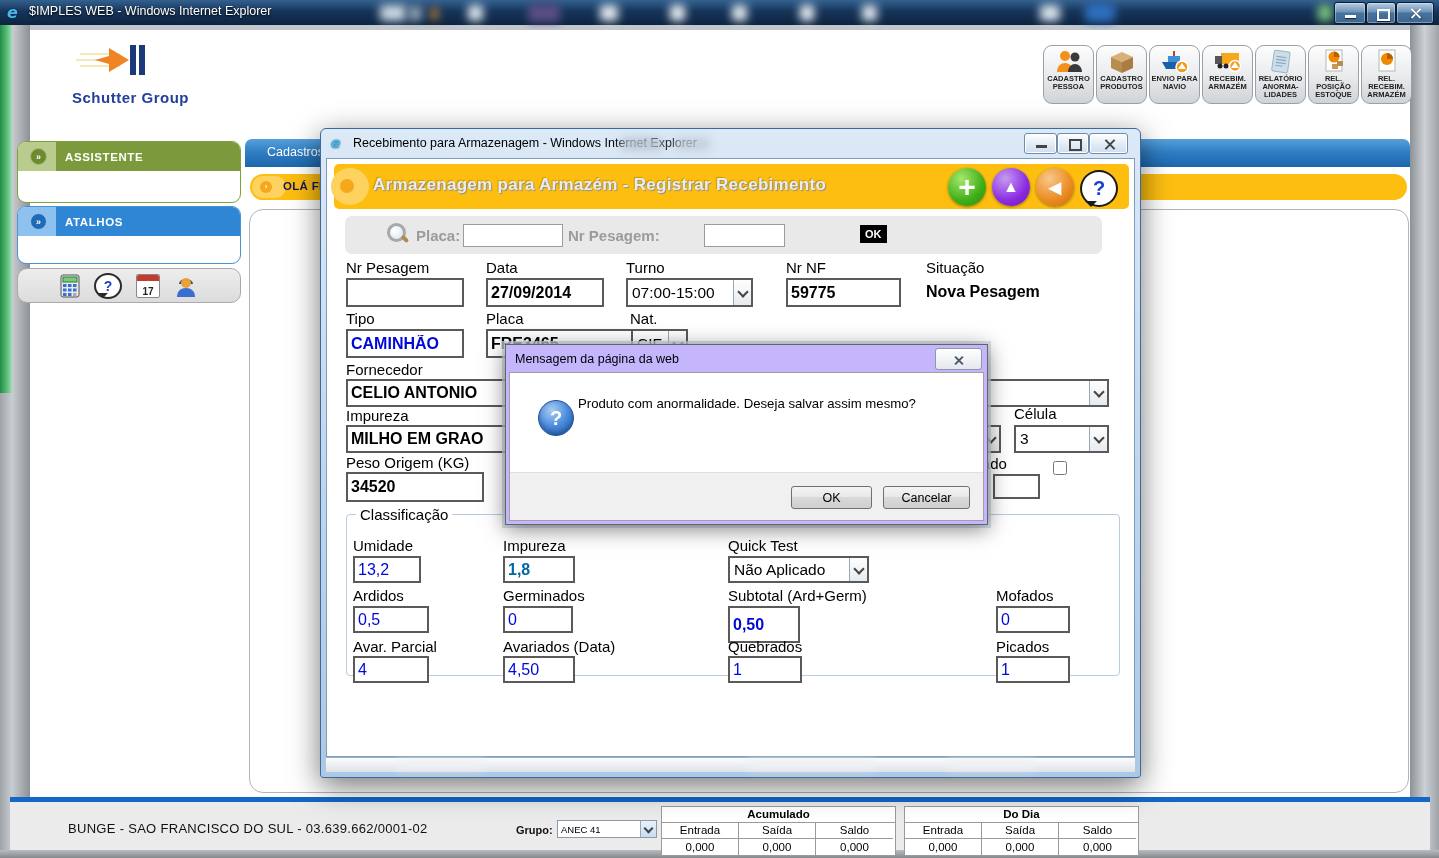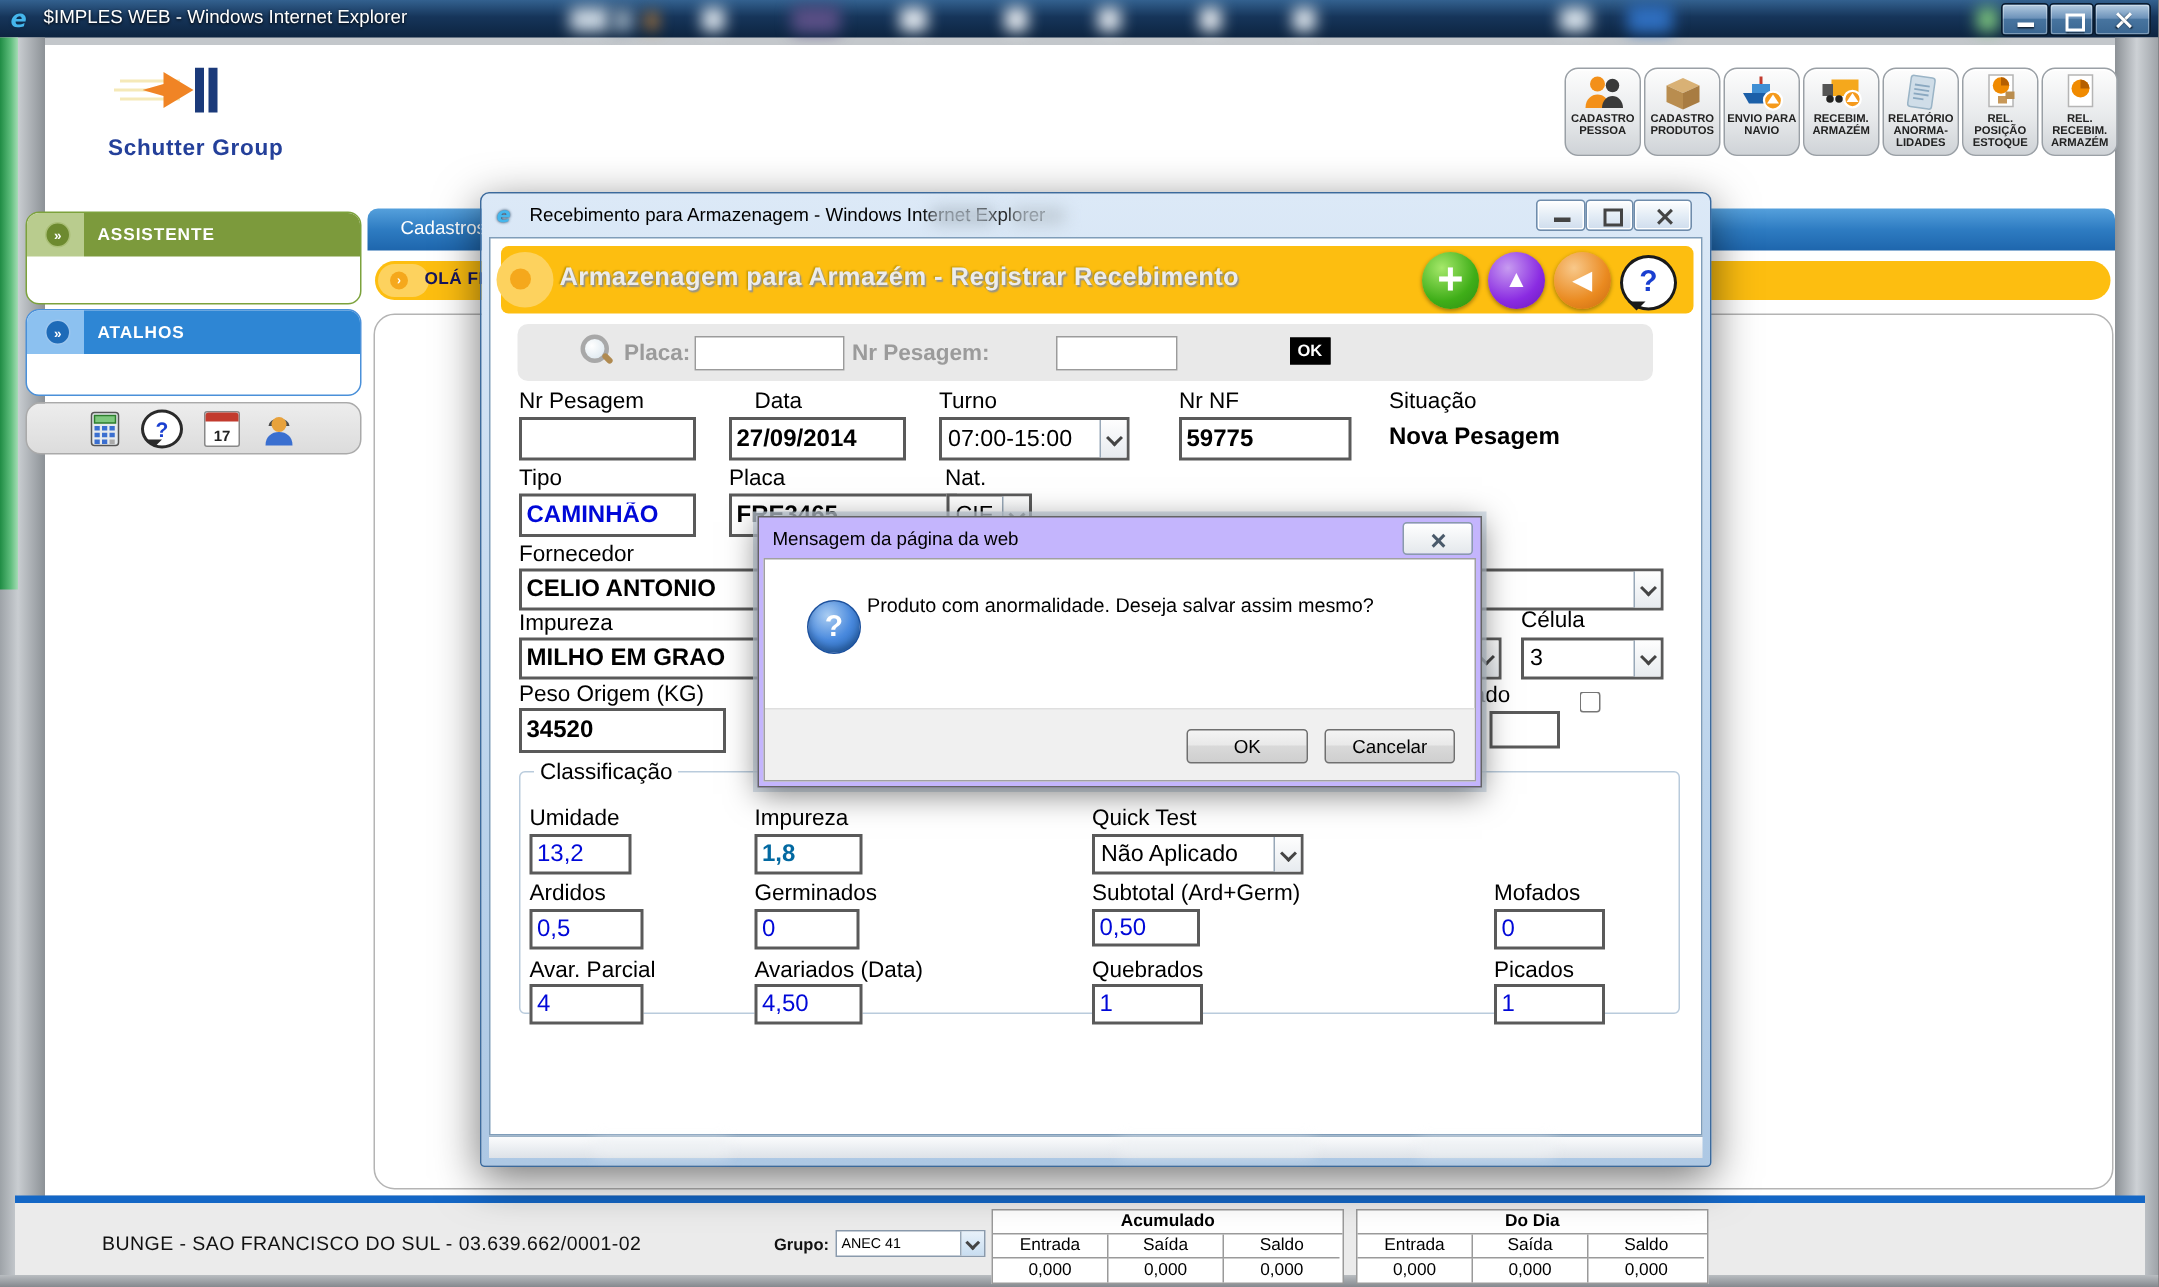--- a/index.html
+++ b/index.html
@@ -360,21 +360,21 @@
           </span>
         <span class="slbl" style="left:71px;top:11px;">Placa:</span>
         <input class="sinp" style="left: 118px; top: 8px; width: 92px;">
         <span class="slbl" style="left:223px;top:11px;">Nr Pesagem:</span>
         <input class="sinp" style="left: 359px; top: 8px; width: 73px;">
         <button class="okbtn" style="left:515px;top:9px;">OK</button>
       </div>
 
       <span class="lbl" style="left:19px;top:100px;">Nr Pesagem</span>
       <input class="inp" style="left: 19px; top: 119px; width: 118px; height: 29px;">
-      <span class="lbl" style="left:176px;top:100px;">Data</span>
+      <span class="lbl" style="left:159px;top:100px;">Data</span>
       <input class="inp" style="left: 159px; top: 119px; width: 118px; height: 29px;" value="27/09/2014">
       <span class="lbl" style="left:299px;top:100px;">Turno</span>
       <div class="fsel" style="left:299px;top:119px;width:127px;height:29px;">
         <span>07:00-15:00</span>
         <span class="selbtn">
             <span class="chv"></span>
           </span>
       </div>
       <span class="lbl" style="left:459px;top:100px;">Nr NF</span>
       <input class="inp" style="left: 459px; top: 119px; width: 115px; height: 29px;" value="59775">
@@ -436,21 +436,21 @@
           <span>Não Aplicado</span>
           <span class="selbtn">
               <span class="chv"></span>
             </span>
         </div>
         <span class="lbl" style="left:6px;top:64px;">Ardidos</span>
         <input class="inp norm" style="left: 6px; top: 83px; width: 76px; height: 27px;" value="0,5">
         <span class="lbl" style="left:156px;top:64px;">Germinados</span>
         <input class="inp norm" style="left: 156px; top: 83px; width: 70px; height: 27px;" value="0">
         <span class="lbl" style="left:381px;top:64px;">Subtotal (Ard+Germ)</span>
-        <input class="inp norm" style="left: 381px; top: 83px; width: 72px; height: 25px;" value="0,50">
+        <input class="inp norm" style="left: 381px; top: 83px; width: 72px; height: 37px; font-weight: bold;" value="0,50">
         <span class="lbl" style="left:649px;top:64px;">Mofados</span>
         <input class="inp norm" style="left: 649px; top: 83px; width: 74px; height: 27px;" value="0">
         <span class="lbl" style="left:6px;top:115px;">Avar. Parcial</span>
         <input class="inp norm" style="left: 6px; top: 133px; width: 76px; height: 27px;" value="4">
         <span class="lbl" style="left:156px;top:115px;">Avariados (Data)</span>
         <input class="inp norm" style="left: 156px; top: 133px; width: 72px; height: 27px;" value="4,50">
         <span class="lbl" style="left:381px;top:115px;">Quebrados</span>
         <input class="inp norm" style="left: 381px; top: 133px; width: 74px; height: 27px;" value="1">
         <span class="lbl" style="left:649px;top:115px;">Picados</span>
         <input class="inp norm" style="left: 649px; top: 133px; width: 74px; height: 27px;" value="1">

